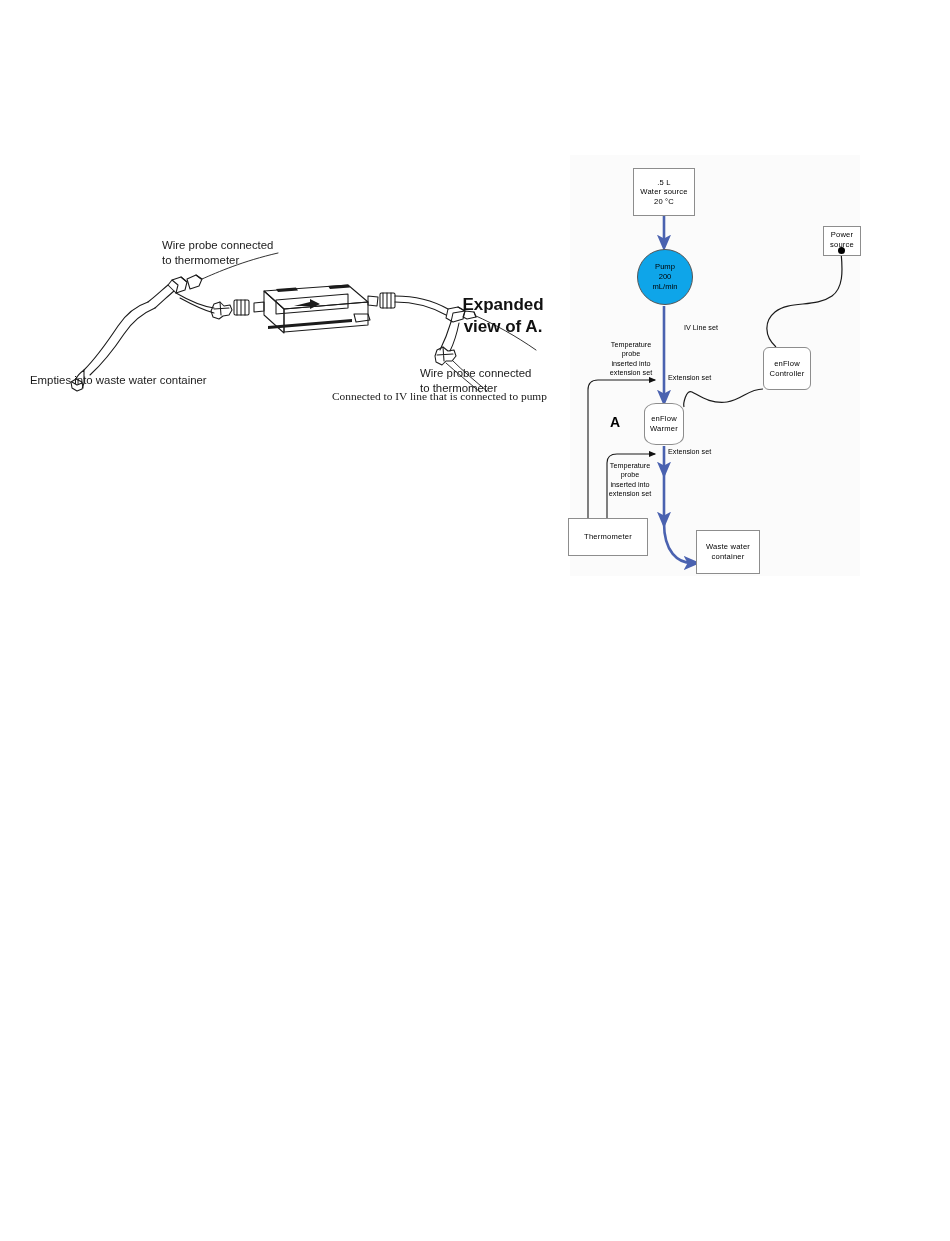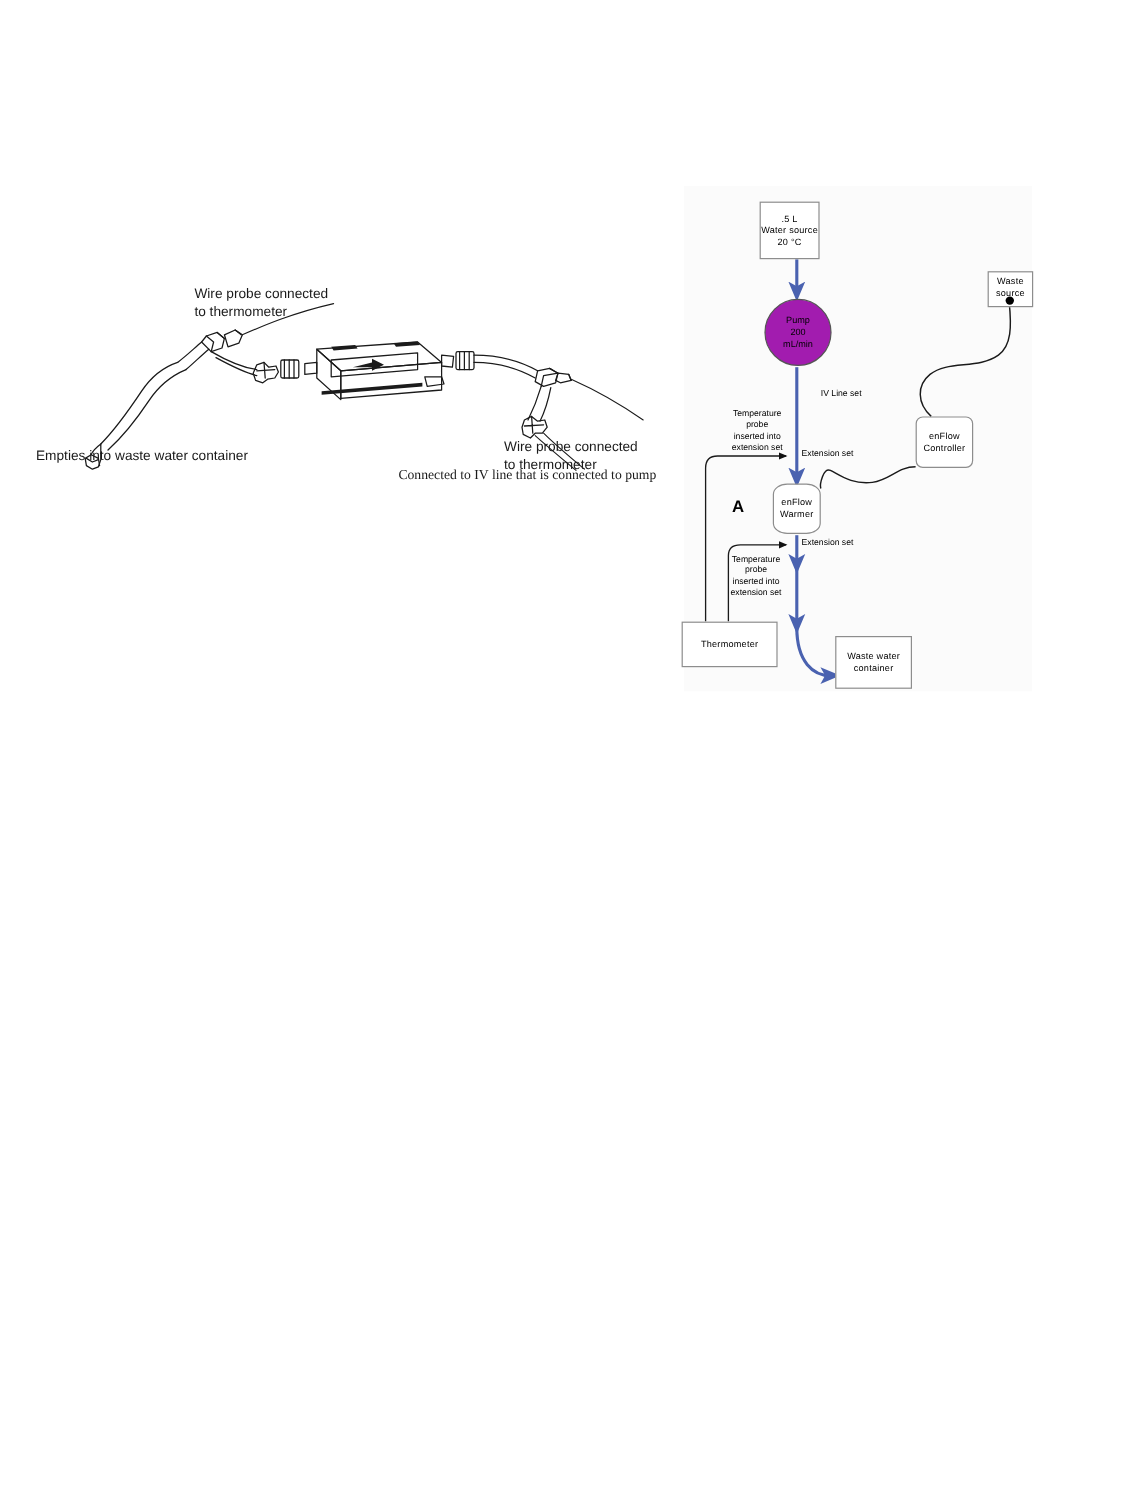--- a/index.html
+++ b/index.html
@@ -75,37 +75,37 @@
     align-items: center;
     justify-content: center;
     text-align: center;
     font-family: "Liberation Sans", sans-serif;
     font-size: 7.6px;
     line-height: 9.6px;
     color: #000000;
     white-space: pre-line;
     letter-spacing: 0.2px;
   }
-  #node-water-source { left: 633px; top: 168px; width: 50px; height: 48px; }
+  #node-water-source { left: 633px; top: 168px; width: 62px; height: 48px; }
   #node-power-source { left: 823px; top: 226px; width: 38px; height: 30px;
                        align-items: flex-start; padding-top: 3px; }
   #node-controller   { left: 763px; top: 347px; width: 48px; height: 43px;
                        border-radius: 6px; }
   #node-warmer       { left: 644px; top: 403px; width: 40px; height: 42px;
                        border-radius: 12px / 9px; }
   #node-thermometer  { left: 568px; top: 518px; width: 80px; height: 38px; }
   #node-waste        { left: 696px; top: 530px; width: 64px; height: 44px; }
 
   #node-pump {
     position: absolute;
     left: 637px; top: 249px; width: 56px; height: 56px;
     box-sizing: border-box;
     border: 1px solid #555555;
     border-radius: 50%;
-    background: #a21caf;
+    background: #0ea5e9;
     display: flex;
     align-items: center;
     justify-content: center;
     text-align: center;
     font-family: "Liberation Sans", sans-serif;
     font-size: 7.6px;
     line-height: 10px;
     color: #000000;
     white-space: pre-line;
   }
@@ -224,20 +224,22 @@
   <div class="photo-caption" id="caption-wire-top">Wire probe connected
 to thermometer</div>
 
   <div class="photo-caption" id="caption-empties">Empties into waste water container</div>
 
   <div class="photo-caption" id="caption-wire-right">Wire probe connected
 to thermometer</div>
 
   <div class="photo-caption" id="caption-ivline">Connected to IV line that is connected to pump</div>
 
+  <div id="expanded-view-label">Expanded
+view of A.</div>
 
   <div id="flow-panel"></div>
 
   <svg id="flow-svg" width="950" height="1241" viewBox="0 0 950 1241" xmlns="http://www.w3.org/2000/svg">
     <defs>
       <marker id="blue-arrow" markerWidth="7" markerHeight="7" refX="3.2" refY="3" orient="auto" markerUnits="strokeWidth">
         <path d="M0,0.3 L6.4,3 L0,5.7 L1.5,3 z" fill="#4a62b0"></path>
       </marker>
       <marker id="black-arrow" markerWidth="7" markerHeight="7" refX="5.5" refY="3" orient="auto" markerUnits="strokeWidth">
         <path d="M0,0.2 L6.6,3 L0,5.8 z" fill="#111111"></path>
@@ -268,21 +270,21 @@
   </svg>
 
   <div class="node-box" id="node-water-source">.5 L
 Water source
 20 °C</div>
 
   <div id="node-pump">Pump
 200
 mL/min</div>
 
-  <div class="node-box" id="node-power-source">Waste
+  <div class="node-box" id="node-power-source">Power
 source</div>
   <div class="power-dot"></div>
 
   <div class="node-box" id="node-controller">enFlow
 Controller</div>
 
   <div class="node-box" id="node-warmer">enFlow
 Warmer</div>
 
   <div class="node-box" id="node-thermometer">Thermometer</div>

